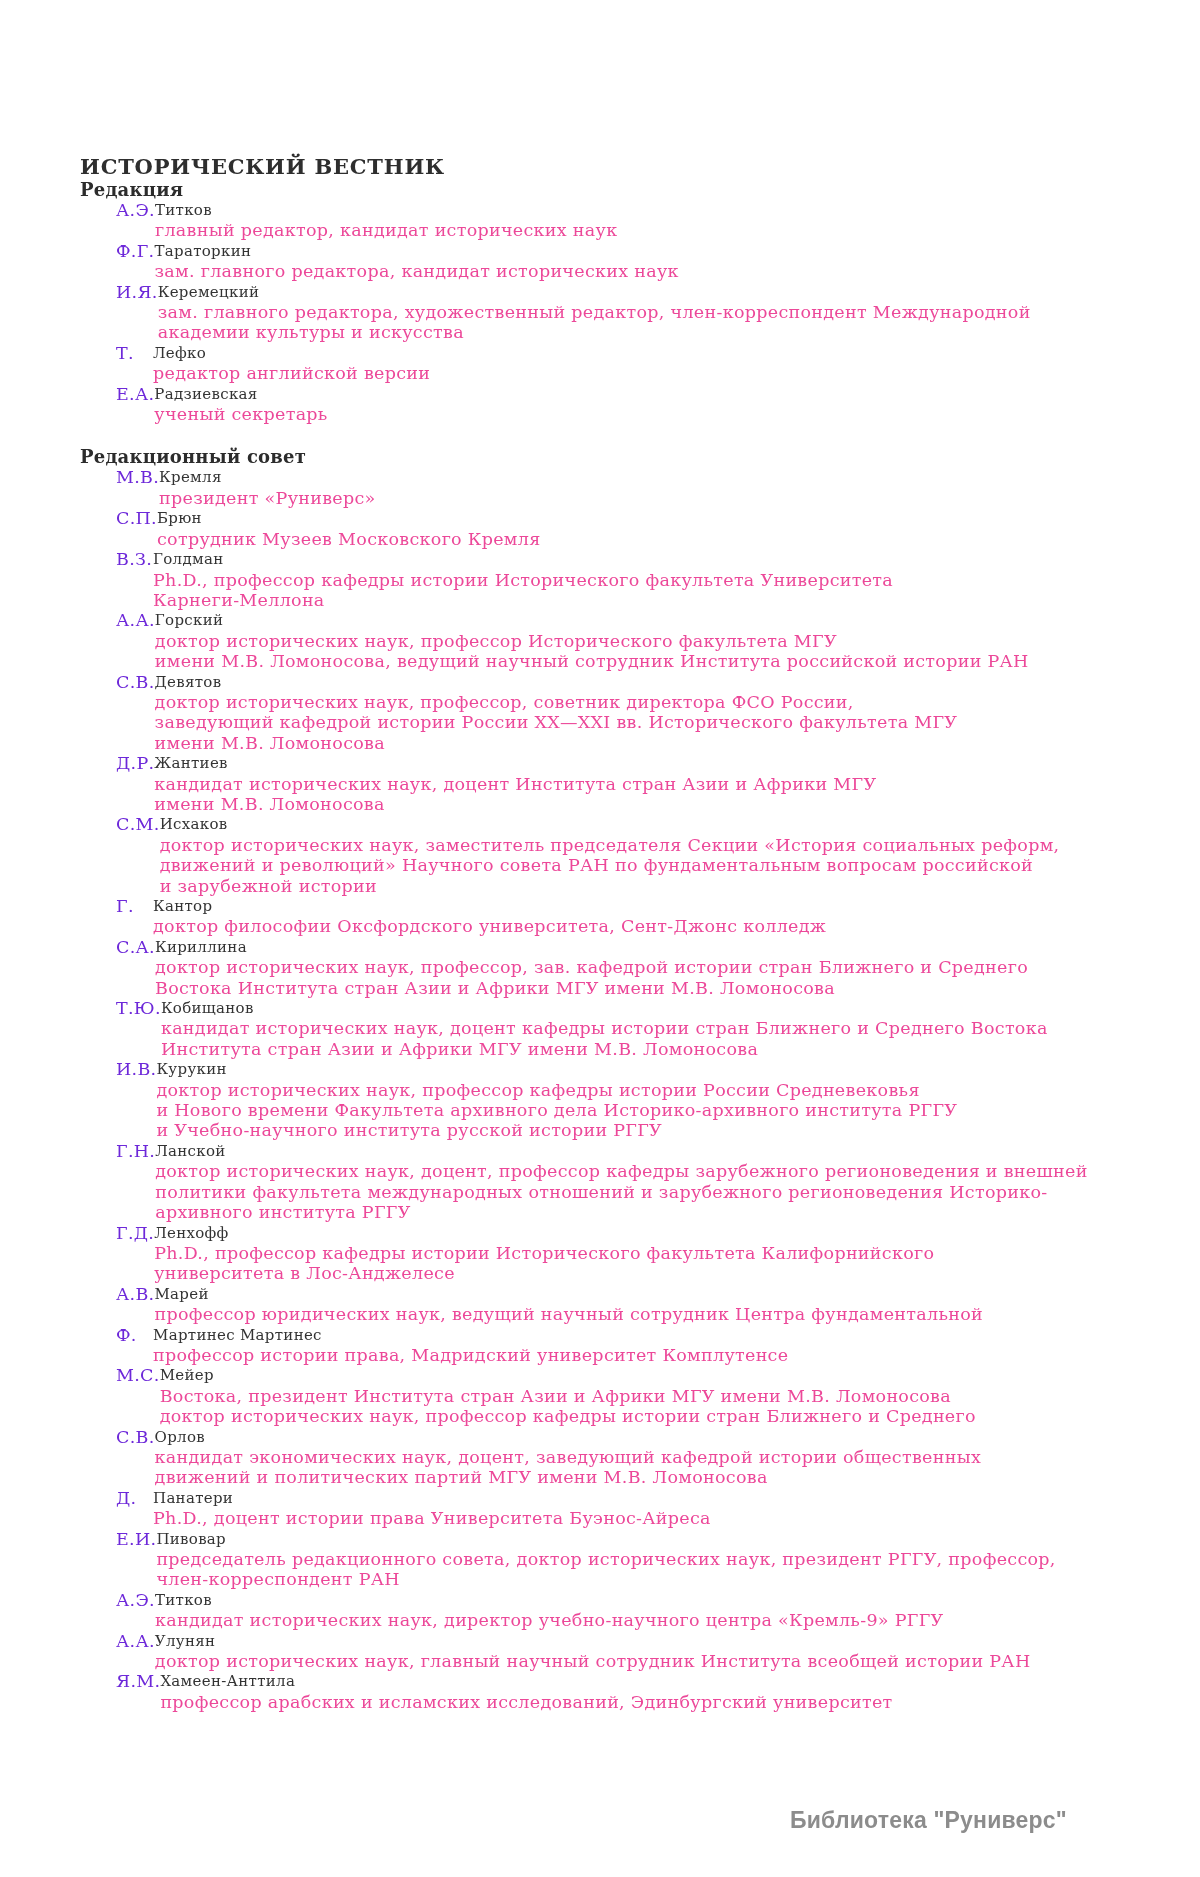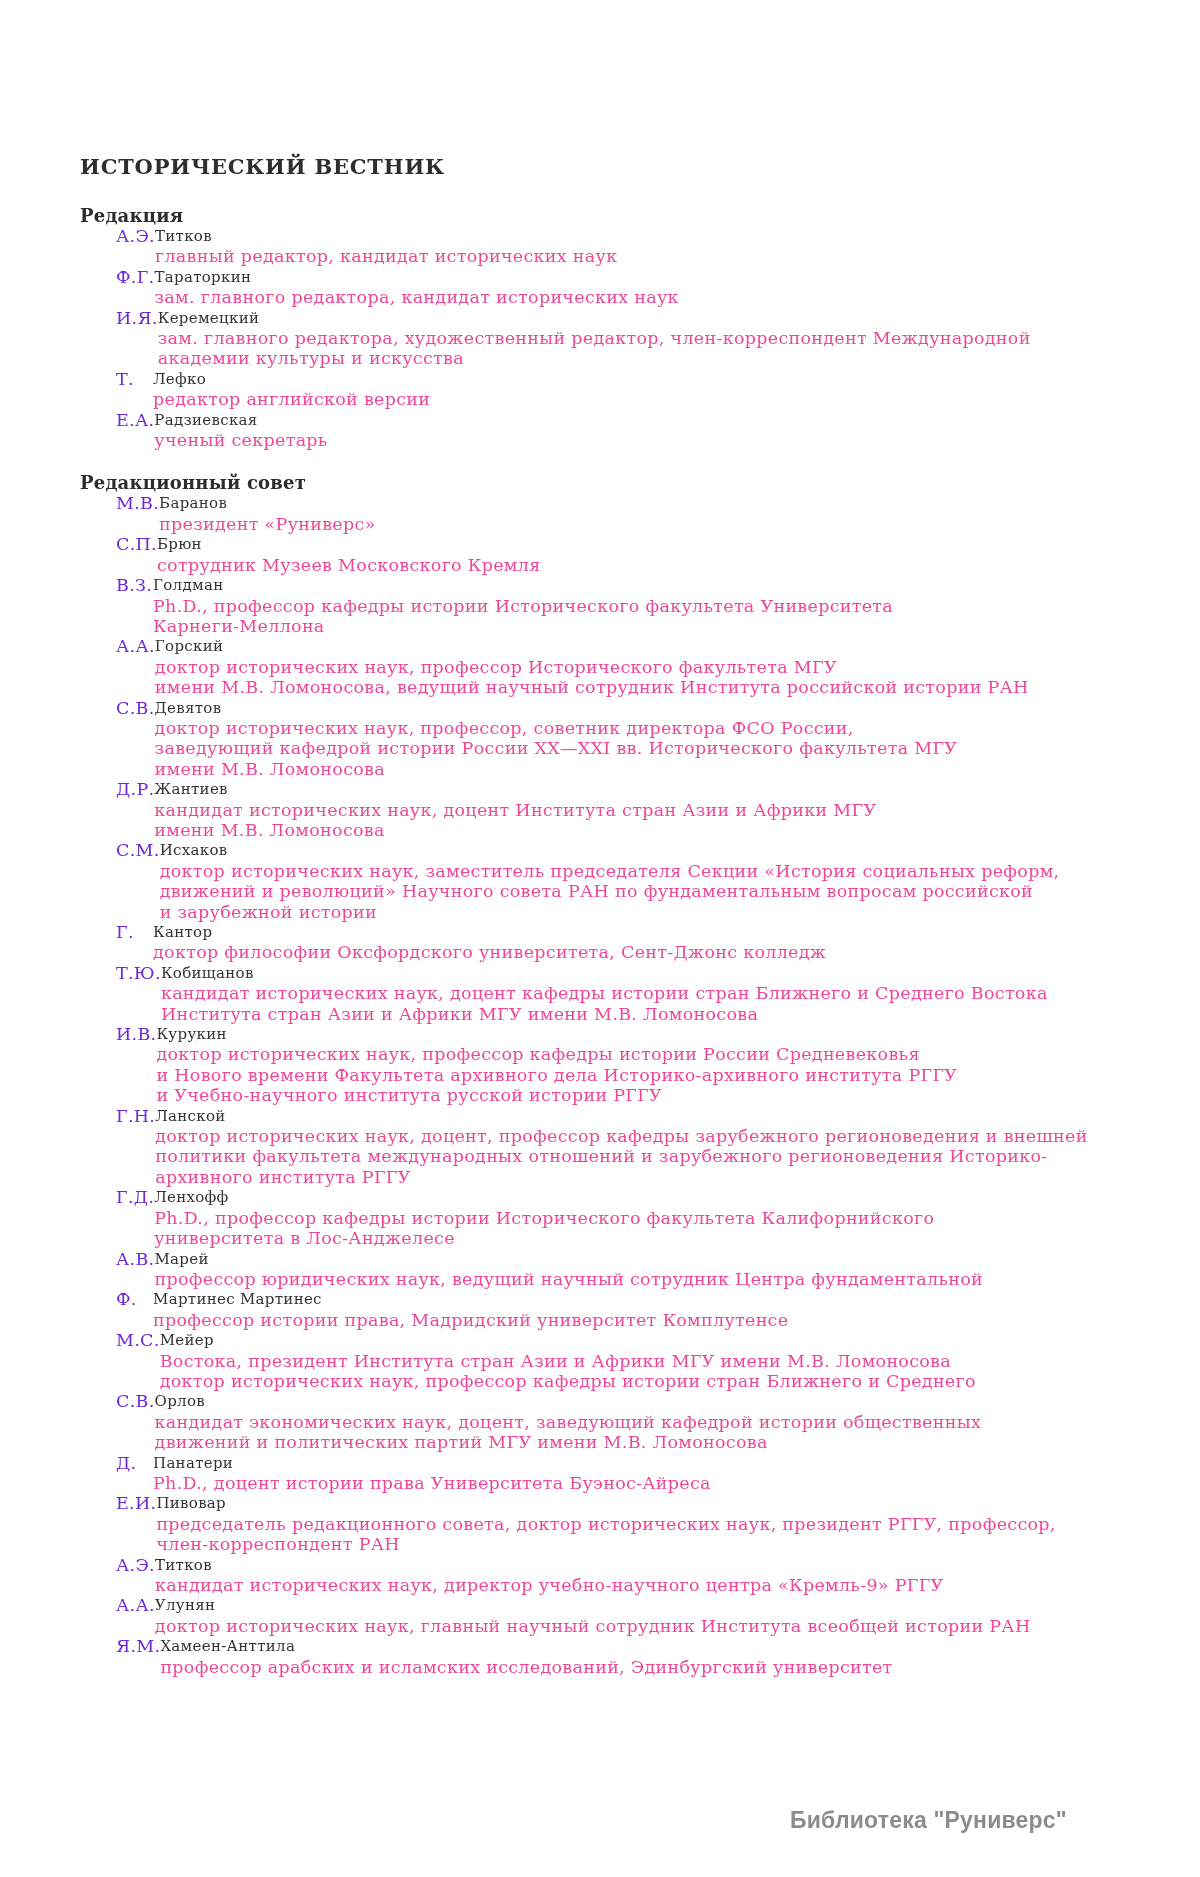--- a/index.html
+++ b/index.html
@@ -33,21 +33,21 @@
   }
   .section { margin: 0; }
   .section-heading {
     font-size: 18px;
     font-weight: bold;
     color: #2c2c2c;
     line-height: 21px;
     margin: 0;
     letter-spacing: 0.2px;
   }
-  .section-redakciya .section-heading { margin-top: 26px; }
+  .section-redakciya .section-heading { }
   .section-sovet .section-heading { margin-top: 22px; }
   .members { margin: 0; }
   .member {
     display: flex;
     align-items: flex-start;
     padding-left: 36px; 
   }
   .member-initials {
     flex: 0 0 37px;  
     font-size: 17.5px;
@@ -128,21 +128,21 @@
             </div>
           </div>
         </div>
       </div>
       <div class="section section-sovet">
         <h2 class="section-heading">Редакционный совет</h2>
         <div class="members">
           <div class="member">
             <span class="member-initials">М.В.</span>
             <div class="member-body">
-              <div class="member-surname">Баранов</div>
+              <div class="member-surname">Кремля</div>
               <div class="role-line">президент «Руниверс»</div>
             </div>
           </div>
           <div class="member">
             <span class="member-initials">С.П.</span>
             <div class="member-body">
               <div class="member-surname">Брюн</div>
               <div class="role-line">сотрудник Музеев Московского Кремля</div>
             </div>
           </div>
@@ -186,20 +186,28 @@
               <div class="role-line">доктор исторических наук, заместитель председателя Секции «История социальных реформ,</div>
               <div class="role-line">движений и революций» Научного совета РАН по фундаментальным вопросам российской</div>
               <div class="role-line">и зарубежной истории</div>
             </div>
           </div>
           <div class="member">
             <span class="member-initials">Г.</span>
             <div class="member-body">
               <div class="member-surname">Кантор</div>
               <div class="role-line">доктор философии Оксфордского университета, Сент-Джонс колледж</div>
+            </div>
+          </div>
+          <div class="member">
+            <span class="member-initials">С.А.</span>
+            <div class="member-body">
+              <div class="member-surname">Кириллина</div>
+              <div class="role-line">доктор исторических наук, профессор, зав. кафедрой истории стран Ближнего и Среднего</div>
+              <div class="role-line">Востока Института стран Азии и Африки МГУ имени М.В. Ломоносова</div>
             </div>
           </div>
           <div class="member">
             <span class="member-initials">Т.Ю.</span>
             <div class="member-body">
               <div class="member-surname">Кобищанов</div>
               <div class="role-line">кандидат исторических наук, доцент кафедры истории стран Ближнего и Среднего Востока</div>
               <div class="role-line">Института стран Азии и Африки МГУ имени М.В. Ломоносова</div>
             </div>
           </div>

